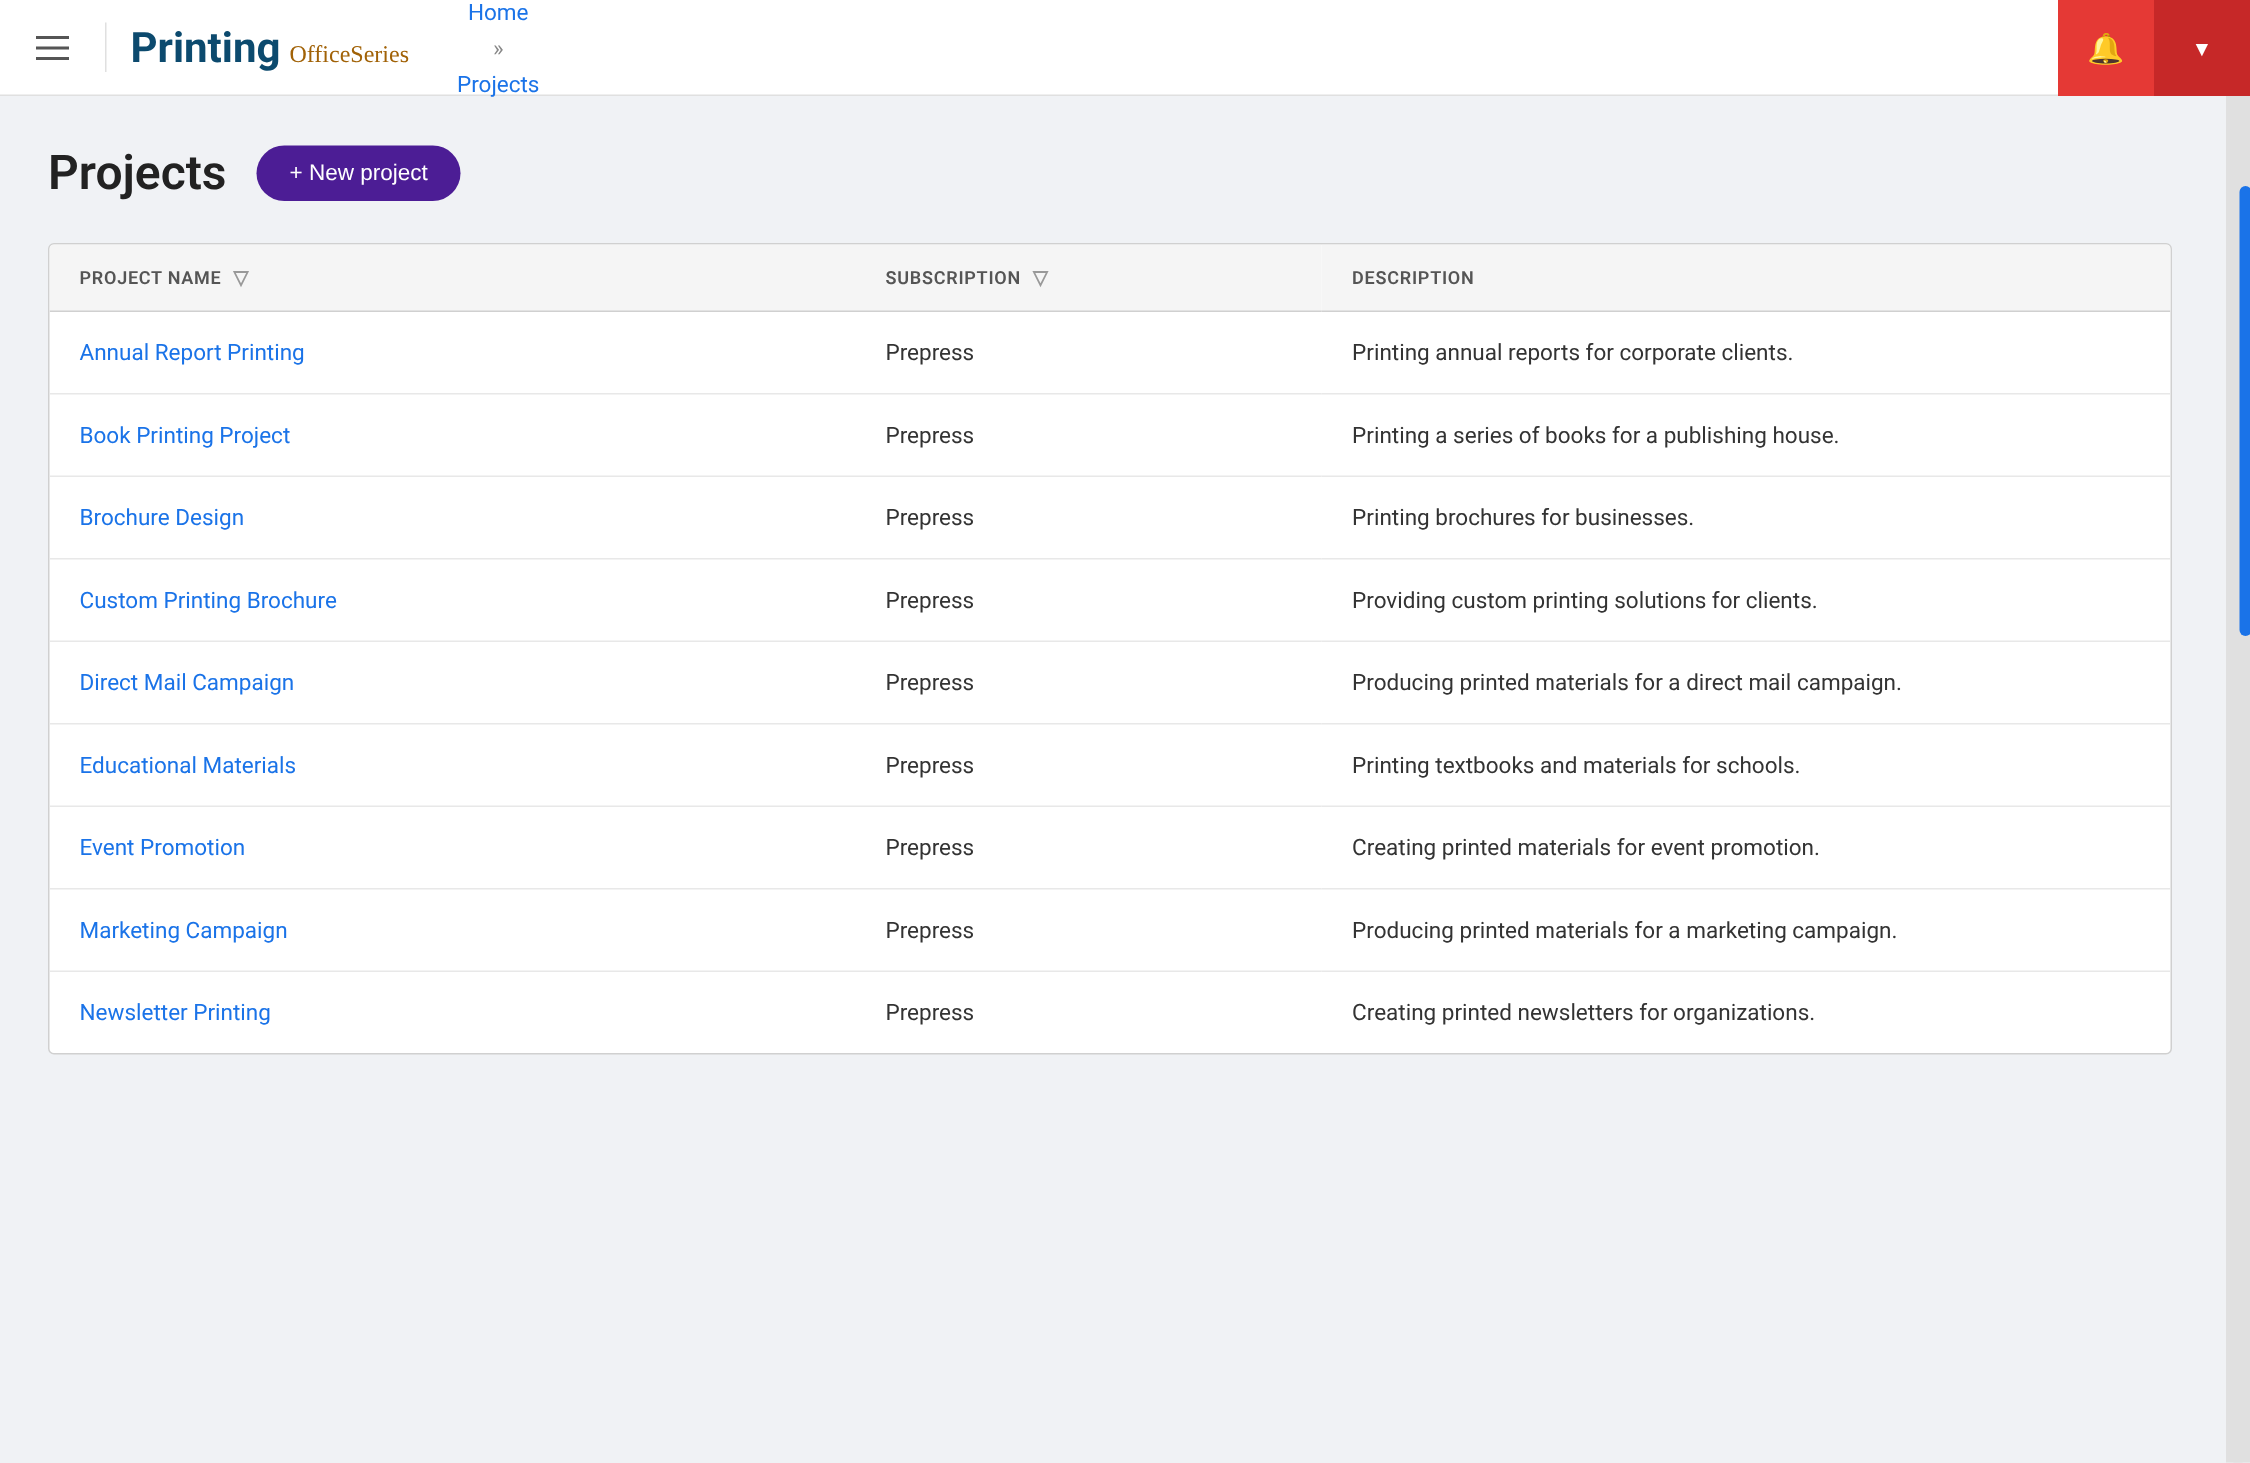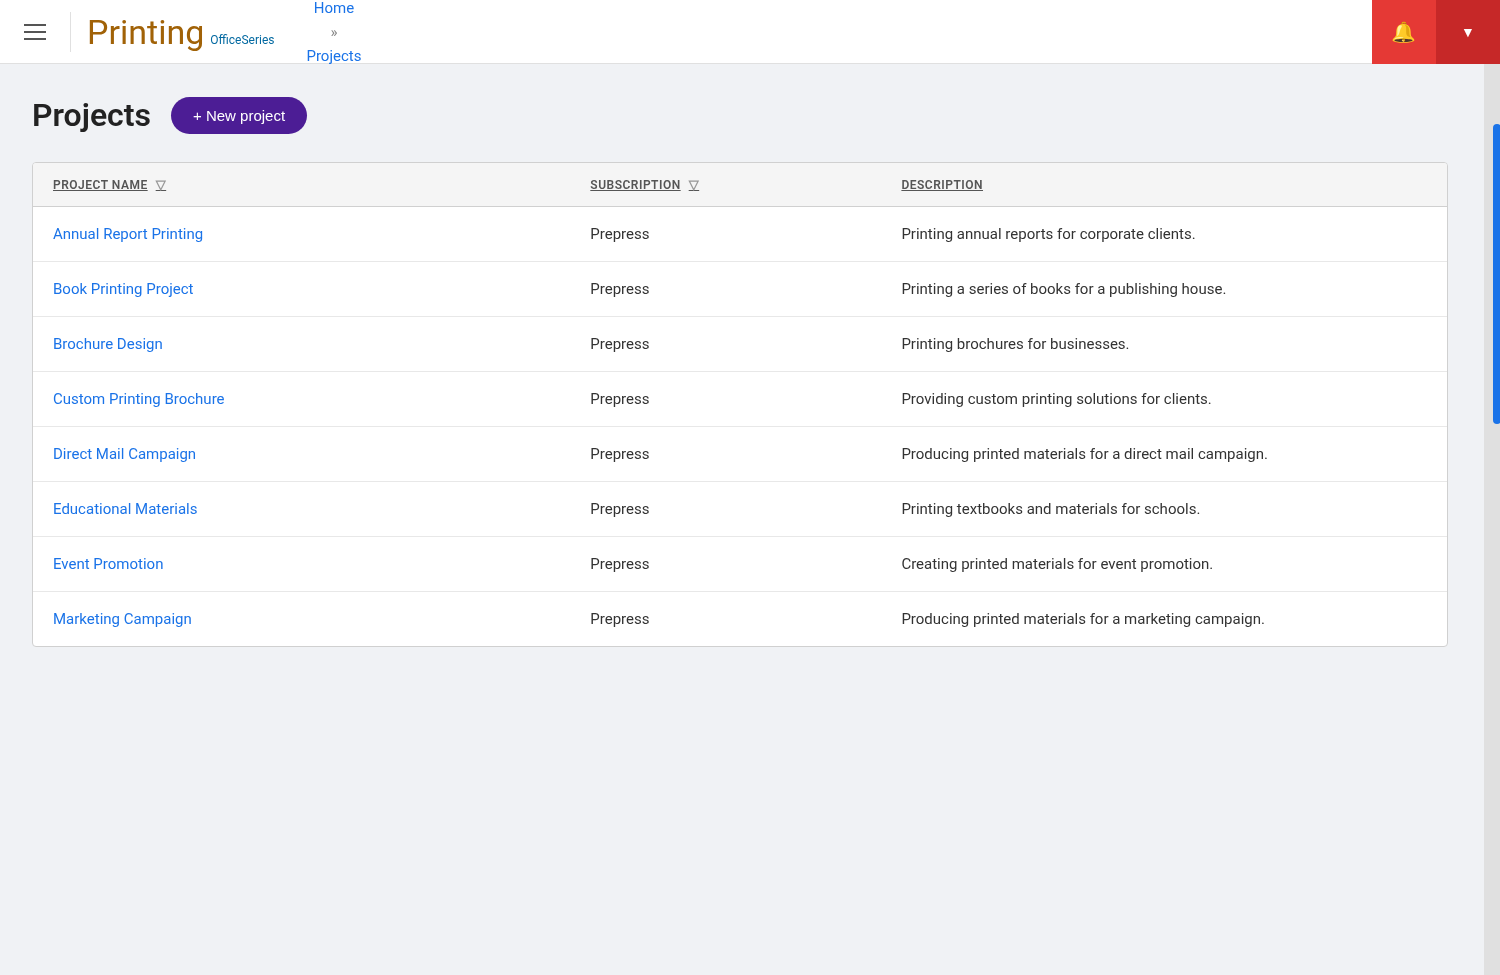--- a/index.html
+++ b/index.html
@@ -49,29 +49,30 @@
     .logo-section {
       display: flex;
       align-items: baseline;
       gap: 6px;
       border-left: 1px solid #e0e0e0;
       padding-left: 16px;
       margin-right: 32px;
     }
 
     .logo-printing {
-      font-size: 34px;
+      font-size: 28px;
+      font-weight: 700;
+      color: #0c4a6e;
+    }
+
+    .logo-officeseries {
+      font-size: 16px;
+      color: #a16207;
       font-weight: 400;
-      color: #a16207;
-    }
-
-    .logo-officeseries {
-      font-size: 12px;
-      color: #0369a1;
-      font-weight: 400;
+      font-family: Liberation Serif, serif;
     }
 
     .breadcrumb {
       display: flex;
       align-items: center;
       gap: 6px;
       color: #1a73e8;
       font-size: 15px;
       flex-direction: column;
     }
@@ -161,21 +162,20 @@
     }
 
     thead th {
       padding: 14px 20px;
       text-align: right;
       font-size: 12px;
       font-weight: 600;
       color: #555;
       letter-spacing: 0.5px;
       text-transform: uppercase;
-      text-decoration: underline;
     }
 
     thead th.col-name {
       width: 38%;
     }
 
     thead th.col-subscription {
       width: 22%;
     }
 
@@ -340,20 +340,25 @@
           <tr>
             <td><a class="project-link">Event Promotion</a></td>
             <td>Prepress</td>
             <td>Creating printed materials for event promotion.</td>
           </tr>
           <tr>
             <td><a class="project-link">Marketing Campaign</a></td>
             <td>Prepress</td>
             <td>Producing printed materials for a marketing campaign.</td>
           </tr>
+          <tr>
+            <td><a class="project-link">Newsletter Printing</a></td>
+            <td>Prepress</td>
+            <td>Creating printed newsletters for organizations.</td>
+          </tr>
         </tbody>
     </table>
   </div>
 </div>
 
 <div class="scrollbar-container">
   <div class="scrollbar-track">
     <div class="scrollbar-thumb"></div>
   </div>
 </div>

